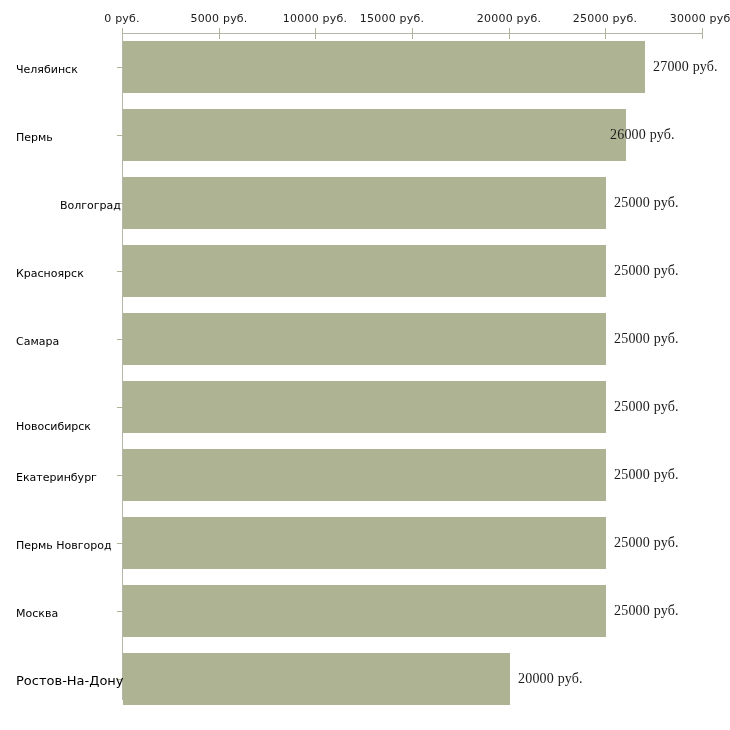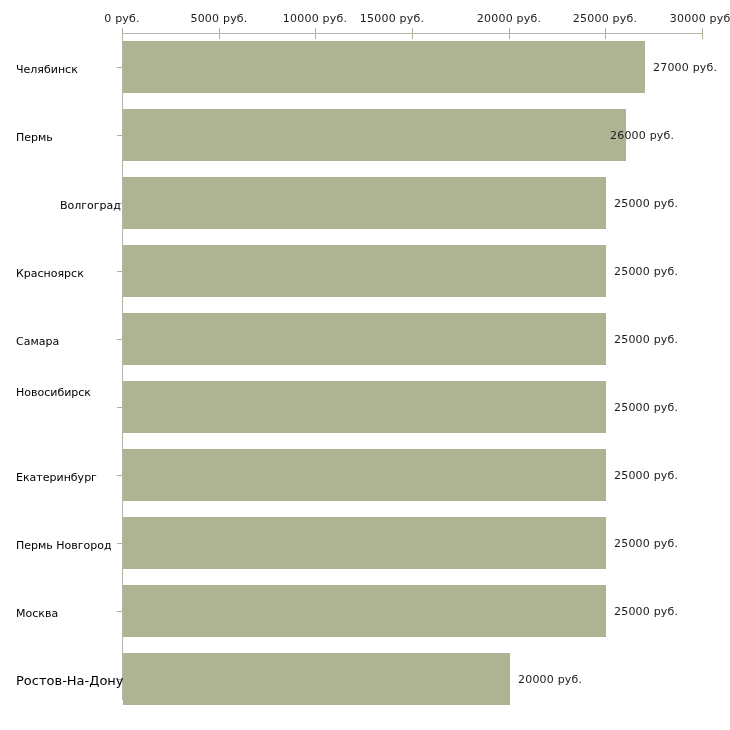--- a/index.html
+++ b/index.html
@@ -72,25 +72,26 @@
   }
 
   
   .bar {
     position: absolute;
     left: 123px;
     background: #aeb394;
   }
   .bar-value {
     position: absolute;
-    font-size: 11px;
+    font-size: 14px;
     color: #1b1b1b;
     white-space: nowrap;
     transform: translateY(-50%);
     letter-spacing: 0.2px;
+    font-family: Liberation Serif, serif;
   }
 </style>
 </head>
 <body>
 
 <div id="chart-root">
 
   <div class="x-axis-line"></div>
   <div id="xticks">
       <div class="x-tick" style="left: 122px;"></div>
@@ -122,21 +123,21 @@
       <div class="y-tick" style="top: 611px;"></div>
       <div class="y-tick" style="top: 679px;"></div>
     </div>
 
   <div id="catlabels">
       <div class="cat-label-wrap" style="top: 67px;"><span class="cat-label-text" style="font-size: 11px;">Челябинск</span></div>
       <div class="cat-label-wrap" style="top: 135px;"><span class="cat-label-text" style="font-size: 11px;">Пермь</span></div>
       <div class="cat-label-wrap" style="top: 203px; padding-left: 44px;"><span class="cat-label-text" style="font-size: 11px;">Волгоград</span></div>
       <div class="cat-label-wrap" style="top: 271px;"><span class="cat-label-text" style="font-size: 11px;">Красноярск</span></div>
       <div class="cat-label-wrap" style="top: 339px;"><span class="cat-label-text" style="font-size: 11px;">Самара</span></div>
-      <div class="cat-label-wrap" style="top: 390px;"><span class="cat-label-text" style="font-size: 11px;">Новосибирск</span></div>
+      <div class="cat-label-wrap" style="top: 424px;"><span class="cat-label-text" style="font-size: 11px;">Новосибирск</span></div>
       <div class="cat-label-wrap" style="top: 475px;"><span class="cat-label-text" style="font-size: 11px;">Екатеринбург</span></div>
       <div class="cat-label-wrap" style="top: 543px;"><span class="cat-label-text" style="font-size: 11px;">Пермь Новгород</span></div>
       <div class="cat-label-wrap" style="top: 611px;"><span class="cat-label-text" style="font-size: 11px;">Москва</span></div>
       <div class="cat-label-wrap" style="top: 679px;"><span class="cat-label-text" style="font-size: 13px;">Ростов-На-Дону</span></div>
     </div>
 
   <div id="bars">
       <div class="bar" title="Челябинск 27000 руб." style="top: 41px; width: 522px; height: 52px; background: rgb(174, 179, 148);"></div>
       <div class="bar-value" style="left: 653px; top: 67px;">27000 руб.</div>
       <div class="bar" title="Пермь 26000 руб." style="top: 109px; width: 503px; height: 52px; background: rgb(174, 179, 148);"></div>

